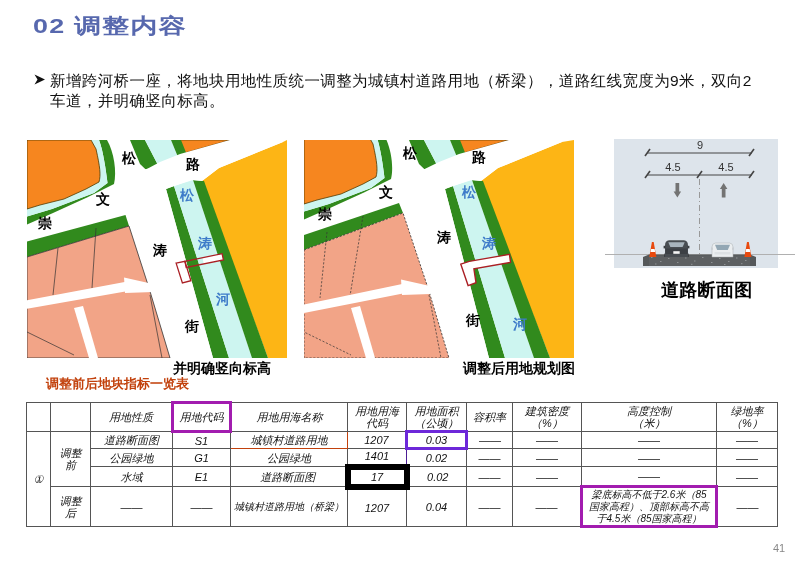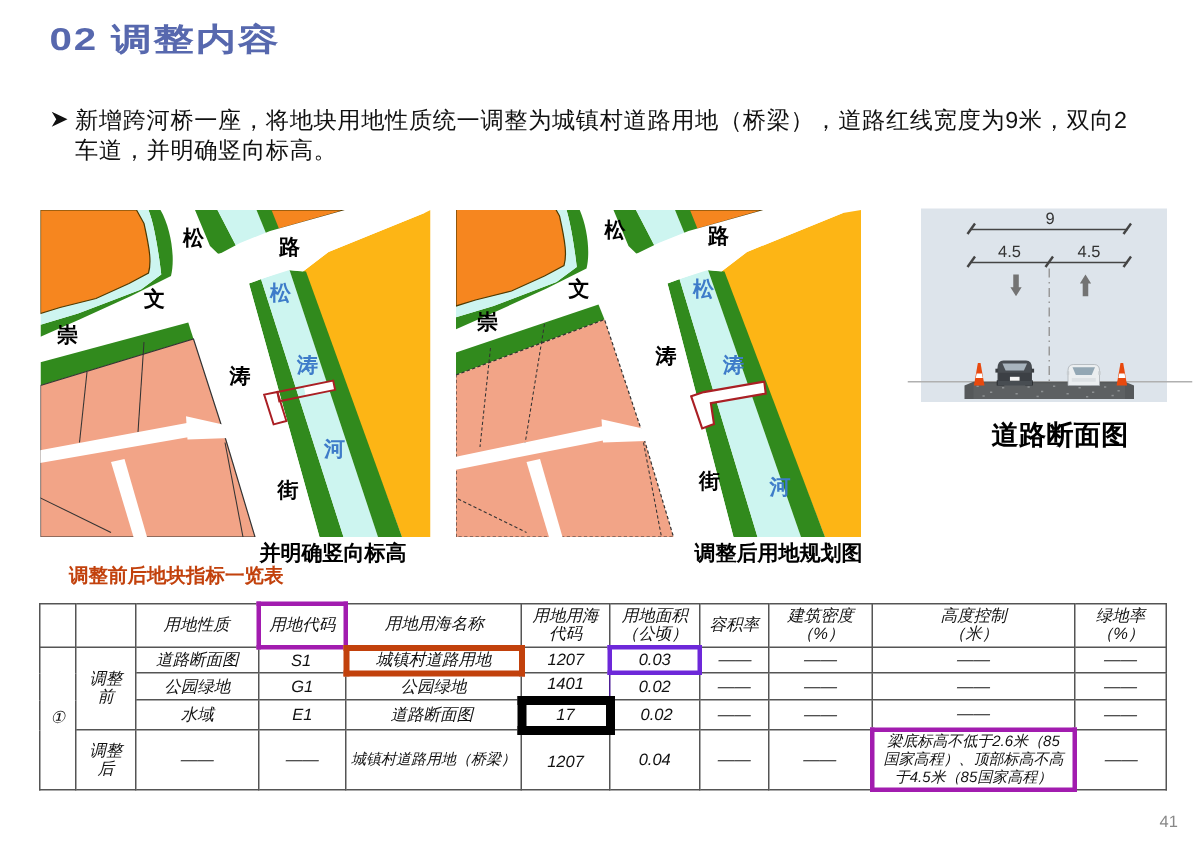--- a/index.html
+++ b/index.html
@@ -270,21 +270,21 @@
     <td style="border:1px solid #555">建筑密度<br>（%）</td>
     <td style="border:1px solid #555">高度控制<br>（米）</td>
     <td style="border:1px solid #555">绿地率<br>（%）</td>
   </tr>
 
   <tr style="height:17px">
     <td rowspan="4" style="border:1px solid #555">①</td>
     <td rowspan="3" style="border:1px solid #555">调整<br>前</td>
     <td style="border:1px solid #555">道路断面图</td>
     <td style="border:1px solid #555">S1</td>
-    <td style="border:4px solid #c2410c">城镇村道路用地</td>
+    <td style="border:1px solid #c2410c">城镇村道路用地</td>
     <td style="border:1px solid #555">1207</td>
     <td style="border:3px solid #6d28d9">0.03</td>
     <td style="border:1px solid #555">——</td>
     <td style="border:1px solid #555">——</td>
     <td style="border:1px solid #555">——</td>
     <td style="border:1px solid #555">——</td>
   </tr>
 
   <tr style="height:18px">
     <td style="border:1px solid #555">公园绿地</td>

